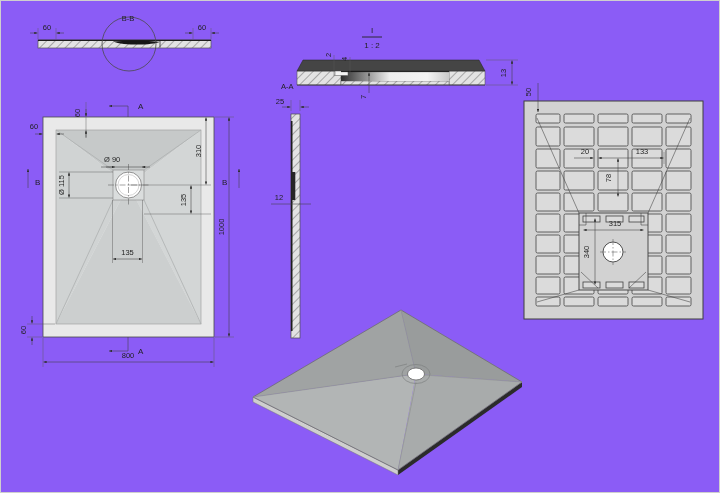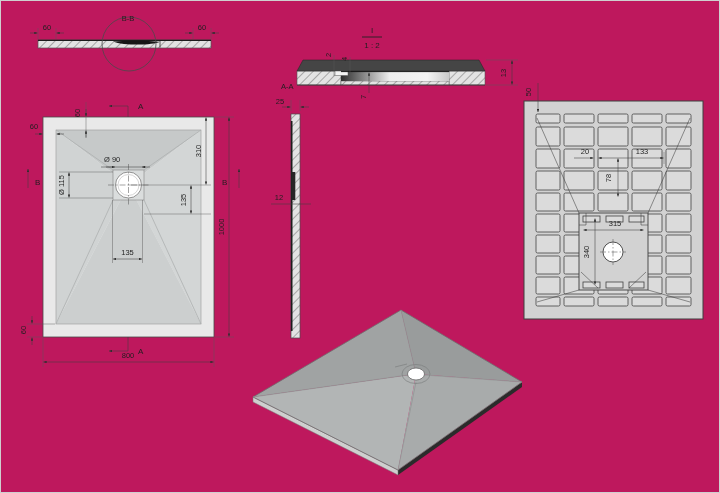--- a/index.html
+++ b/index.html
@@ -1,17 +1,17 @@
 <!DOCTYPE html>
 <html><head>
 <meta charset="utf-8">
 <style>
   html,body{margin:0;padding:0;background:#ffffff;}
   #canvas{
-    position:relative;width:718px;height:491px;background:#be185d;
+    position:relative;width:718px;height:491px;background:#8b5cf6;
     border:1px solid #cfcfcf;overflow:hidden;
     font-family:"Liberation Sans", sans-serif;
   }
   svg{display:block;}
   text{font-family:"Liberation Sans", sans-serif;fill:#1f1f1f;}
   .dim{font-size:7.5px;}
   .lbl{font-size:8px;}
   .thin{stroke:#3f3f3f;stroke-width:.55;fill:none;}
   .ext{stroke:#5a5a5a;stroke-width:.45;fill:none;}
   .crease{stroke:#a9acac;stroke-width:.7;fill:none;}

